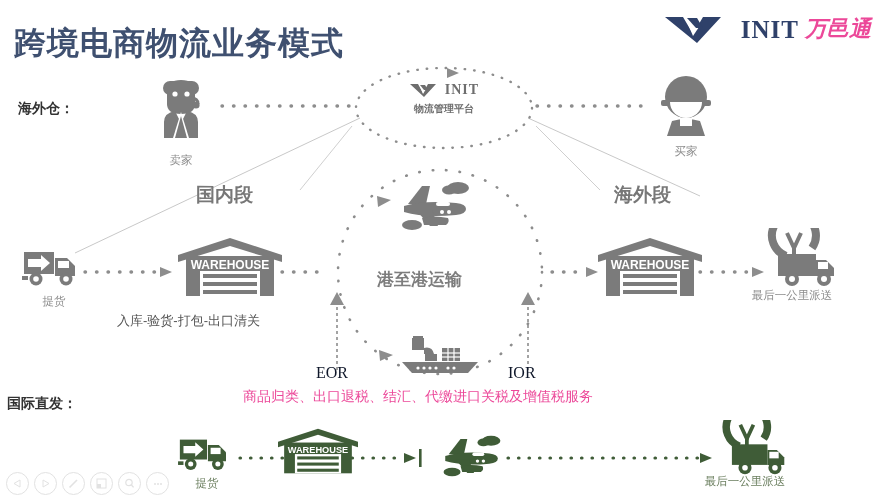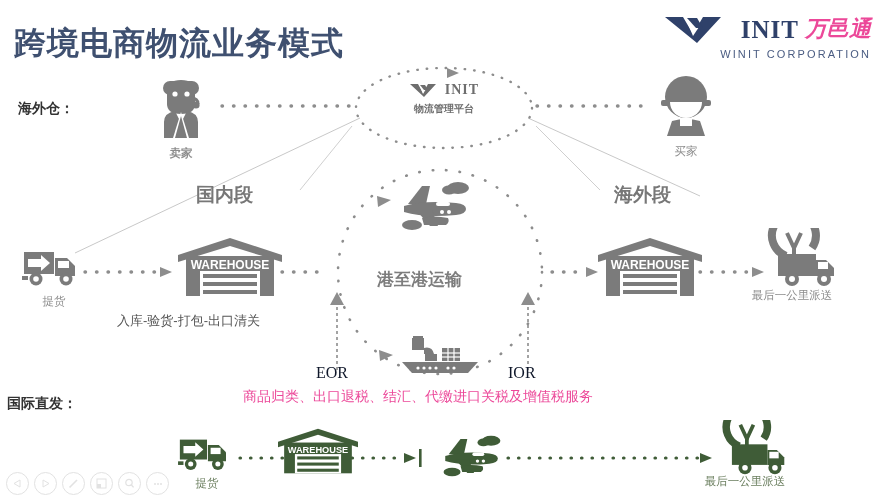--- a/index.html
+++ b/index.html
@@ -109,21 +109,20 @@
       <span class="mark">
         <svg width="72" height="30" viewBox="0 0 72 30">
           <path d="M2 3 L20 3 L30 20 L40 3 L58 3 L34 29 Z" fill="#2f416a"></path>
           <path d="M22 3 L30 3 L36 13 L30 22 Z" fill="#ffffff"></path>
           <path d="M24 4 L34 4 L40 14 L33 14 Z" fill="#2f416a"></path>
         </svg>
       </span>
       <span class="brand-en">INIT</span>
       <span class="brand-cn">万邑通</span>
     </div>
-    <div class="tagline">WINIT CORPORATION</div>
   </div>
 
   <svg class="abs" style="left:0;top:0;" width="889" height="500">
 
     <line x1="260" y1="108" x2="352" y2="108" stroke="#c9c9c9" stroke-width="1" opacity="0"></line>
     <line x1="75" y1="253" x2="360" y2="118" stroke="#c2c2c2" stroke-width="0.9"></line>
 
     <line x1="528" y1="118" x2="700" y2="196" stroke="#c2c2c2" stroke-width="0.9"></line>
     <line x1="352" y1="126" x2="300" y2="190" stroke="#c9c9c9" stroke-width="0.9"></line>
     <line x1="536" y1="126" x2="600" y2="190" stroke="#c9c9c9" stroke-width="0.9"></line>
@@ -174,21 +173,21 @@
         <rect x="13" y="5" width="36" height="14" rx="7" fill="#7b7b7b"></rect>
         <circle cx="25" cy="18" r="2.6" fill="#fff"></circle>
         <circle cx="37" cy="18" r="2.6" fill="#fff"></circle>
         <path d="M41 22 q7 0 7 6" stroke="#7b7b7b" stroke-width="3" fill="none"></path>
         <circle cx="46" cy="29" r="3.6" fill="#7b7b7b"></circle>
         <path d="M14 62 l0-16 q0-9 11-11 l6 12 l6 -12 q11 2 11 11 l0 16 z" fill="#7b7b7b"></path>
         <path d="M31 36 l-8 26 l16 0 z" fill="#fff"></path>
         <path d="M31 40 l-6 22 l12 0 z" fill="#7b7b7b"></path>
       </svg>
     </span>
-    <div class="cap" style="margin-top:8px;font-weight:bold;">卖家</div>
+    <div class="cap" style="margin-top:15px;">卖家</div>
   </div>
 
   <div class="abs" style="left:653px;top:74px;">
     <svg width="66" height="62" viewBox="0 0 66 62">
       <circle cx="33" cy="23" r="21" fill="#7b7b7b"></circle>
       <rect x="8" y="26" width="50" height="6" rx="2" fill="#7b7b7b"></rect>
       <path d="M17 28 a16 16 0 0 0 32 0 z" fill="#fff"></path>
       <path d="M14 62 l5-15 q14-4 28 0 l5 15 z" fill="#7b7b7b"></path>
       <rect x="27" y="44" width="12" height="8" fill="#fff"></rect>
     </svg>

